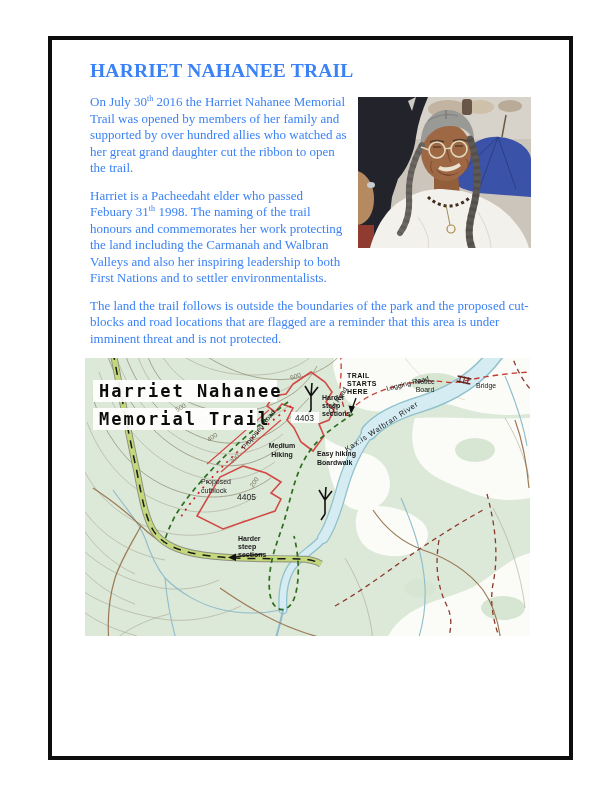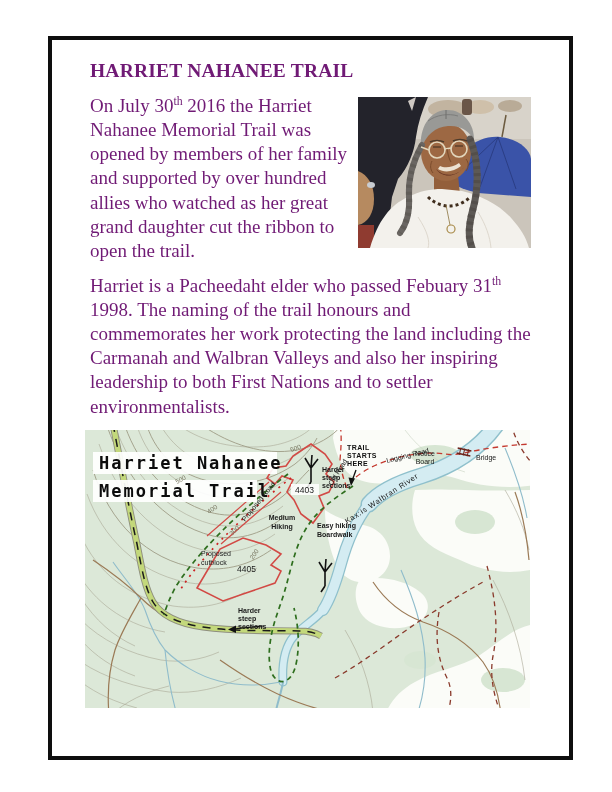--- a/index.html
+++ b/index.html
@@ -1,21 +1,21 @@
 <!DOCTYPE html>
 <html><head>
 <meta charset="utf-8">
 <style>
   html,body{margin:0;padding:0;background:#ffffff;}
   .sheet{position:relative;width:612px;height:792px;background:#ffffff;overflow:hidden;
-         font-family:"Liberation Serif", serif;color:#701a75;}
+         font-family:"Liberation Serif", serif;color:#3b82f6;}
   .frame{position:absolute;left:48px;top:36px;width:517px;height:716px;border:4px solid #0e0e0e;background:#fff;}
   .content{position:absolute;left:38px;top:20px;width:441px;}
   h1.doc-title{font-size:19.5px;font-weight:bold;margin:0 0 12px 0;letter-spacing:.2px;}
-  .bodytext p{font-size:19px;line-height:1.27;margin:0 0 11px 0;}
+  .bodytext p{font-size:13px;line-height:1.27;margin:0 0 11px 0;}
   .bodytext sup{font-size:.62em;vertical-align:super;line-height:0;}
   .photo{float:right;width:173px;height:151px;margin:3px 0 8px 10px;}
   .photo svg{display:block;}
   .mapwrap{clear:both;margin:3px 0 0 -5px;width:445px;height:278px;}
   .mapwrap svg{display:block;}
   
   .mlbl{font-family:"Liberation Sans", sans-serif;font-size:7px;fill:#1a1a1a;font-weight:600;}
   .mlbl-sm{font-family:"Liberation Sans", sans-serif;font-size:7px;fill:#1a1a1a;}
   .mlbl-bold{font-family:"Liberation Sans", sans-serif;font-size:7px;font-weight:bold;fill:#111;letter-spacing:.4px;}
   .mlbl-num{font-family:"Liberation Sans", sans-serif;font-size:8.5px;fill:#1a1a1a;}
@@ -83,20 +83,21 @@
               <path d="M 88,108 L 92,128" stroke="#8a7340" stroke-width=".8" fill="none"></path>
               <circle cx="93" cy="132" r="4" fill="none" stroke="#a98b4a" stroke-width="1.2"></circle>
             </g>
           </svg>
         </div>
 
         <p><span>On July 30</span><sup>th</sup><span> 2016 the Harriet Nahanee Memorial Trail was opened by members of her family and supported by over hundred allies who watched as her great grand daughter cut the ribbon to open the trail.</span></p>
 
         <p><span>Harriet is a Pacheedaht elder who passed Febuary 31</span><sup>th</sup><span> 1998. The naming of the trail honours and commemorates her work protecting the land including the Carmanah and Walbran Valleys and also her inspiring leadership to both First Nations and to settler environmentalists.</span></p>
 
+        <p>The land the trail follows is outside the boundaries of the park and the proposed cut-blocks and road locations that are flagged are a reminder that this area is under imminent threat and is not protected.</p>
 
         <div class="mapwrap">
           <svg width="445" height="278" viewBox="0 0 445 278">
             <defs>
               <clipPath id="mapclip">
                   <rect x="0" y="0" width="445" height="278"></rect>
                 </clipPath>
             </defs>
             <g clip-path="url(#mapclip)">
               <rect x="0" y="0" width="445" height="278" fill="#dce8d8"></rect>

